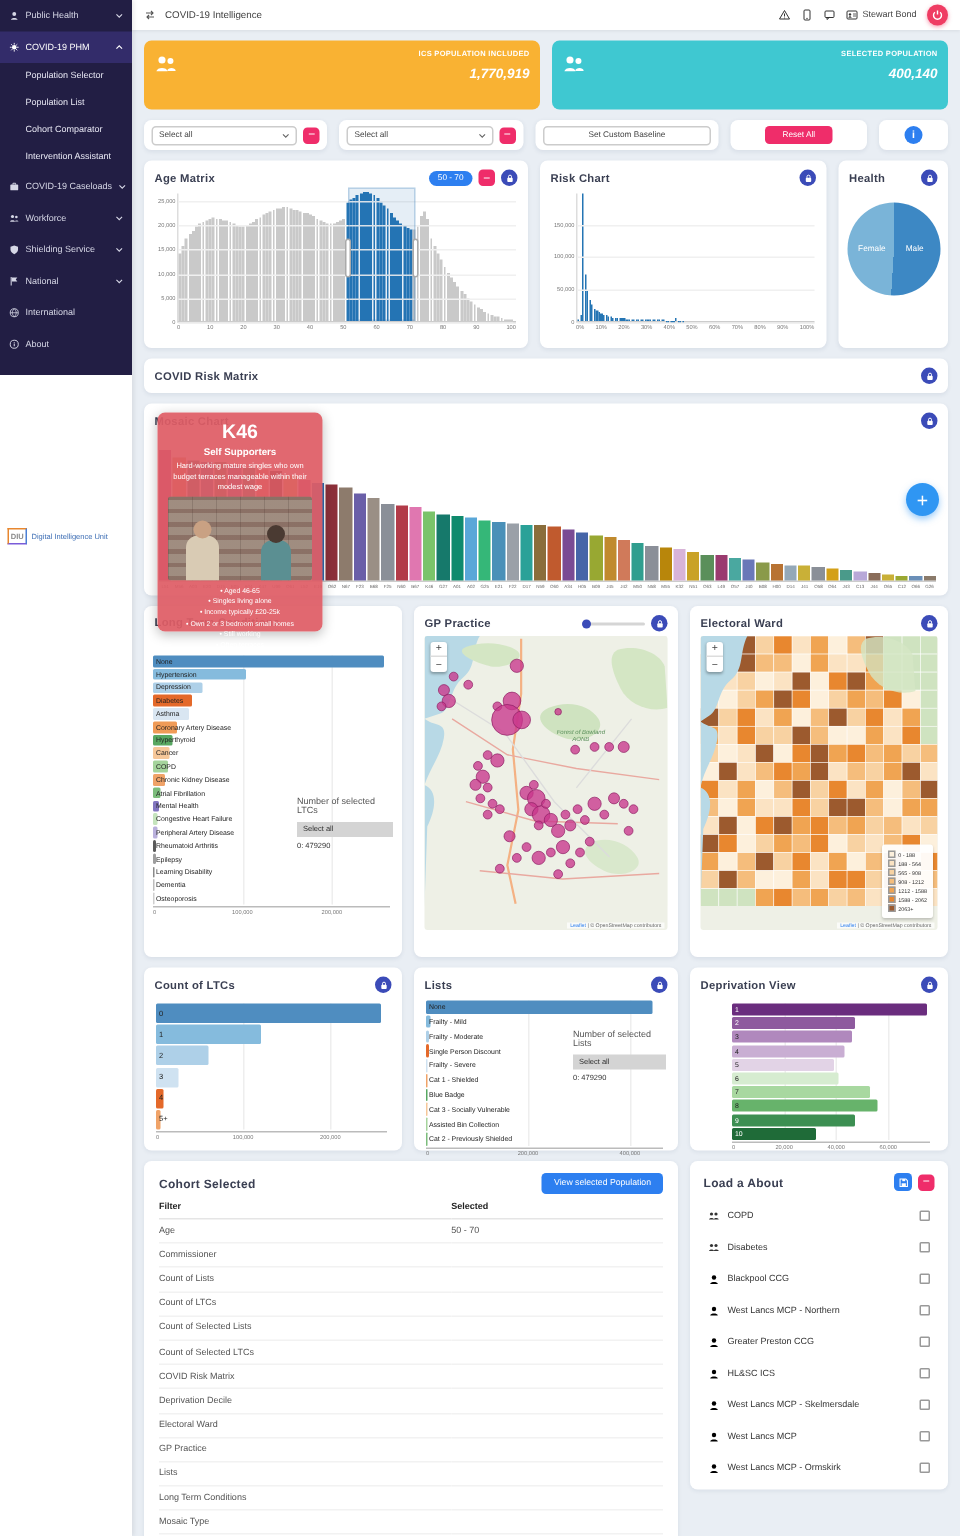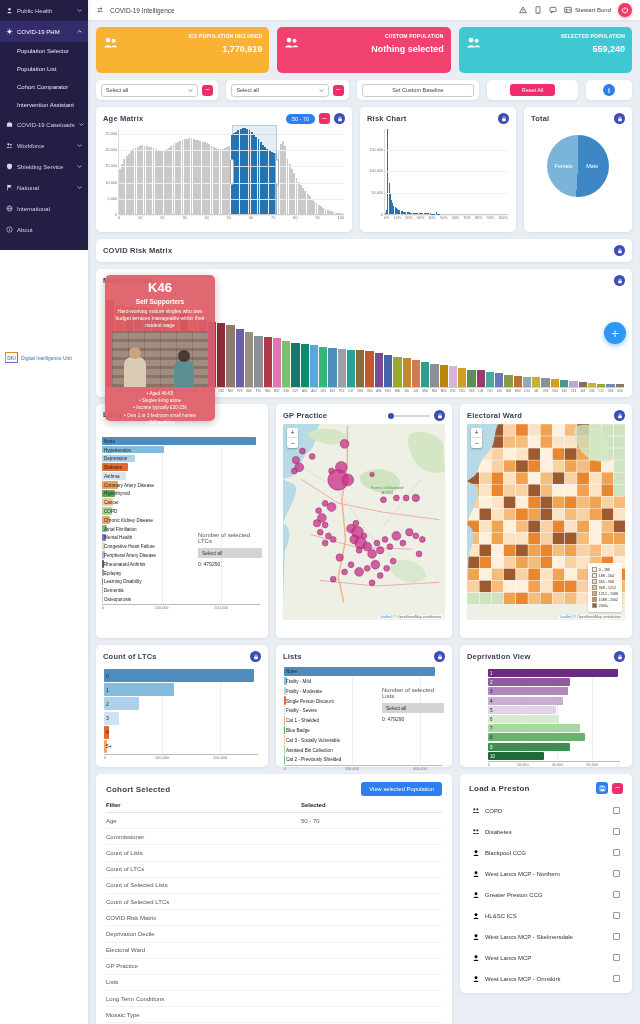--- a/index.html
+++ b/index.html
@@ -42,21 +42,21 @@
   .head-right { margin-left:auto; display:flex; align-items:center; gap:4px; }
   .lockbtn { width:11px; height:11px; border-radius:50%; background:#3b4bb8; display:flex; align-items:center; justify-content:center; cursor:pointer; }
   .lockbtn svg { width:6px; height:6px; }
   .minusbtn { width:11px; height:11px; border-radius:3px; background:#ef2d6a; color:#fff; display:flex; align-items:center; justify-content:center; font-size:8px; line-height:1; cursor:pointer; }
 
   
   .stat { flex:1; border-radius:5px; color:#fff; padding:6px 7px; display:flex; gap:5px; height:46px; }
   .stat svg { width:15px; height:15px; margin-top:2px; flex:none; }
   .stat .txt { flex:1; text-align:right; }
   .stat .t { font-size:5px; font-weight:bold; letter-spacing:.2px; line-height:1.5; }
-  .stat .v { font-size:9px; font-weight:bold; margin-top:3px; }
+  .stat .v { font-size:9px; font-weight:bold; margin-top:3px;font-style:italic; }
   .ctrl { flex:1; height:20px; display:flex; align-items:center; padding:0 5px; gap:4px; }
   .selbox { flex:1; border:1px solid #ccc; border-radius:3px; height:13px; display:flex; align-items:center; padding:0 4px; font-size:5.5px; color:#444; cursor:pointer; }
   .selbox .ch { margin-left:auto; width:5px; height:5px; }
   .btn-outline { flex:1; border:1px solid #ccc; border-radius:3px; height:13px; display:flex; align-items:center; justify-content:center; font-size:5.5px; color:#444; cursor:pointer; background:#fff; }
   .btn-pink { background:#ef2d6a; color:#fff; border:none; border-radius:3px; height:12px; padding:0 12px; font-size:5.5px; display:flex; align-items:center; justify-content:center; margin:0 auto; cursor:pointer; }
   .infobtn { width:12px; height:12px; border-radius:50%; background:#2d7ff0; color:#fff; font-size:7px; font-weight:bold; display:flex; align-items:center; justify-content:center; margin:0 auto; cursor:pointer; }
 
   
   .badge-range { background:#2d7ff0; color:#fff; font-size:5.5px; border-radius:7px; padding:2px 6px; cursor:pointer; }
   .vchart { position:relative; margin:2px 8px 2px 4px; }
@@ -269,42 +269,30 @@
             <circle cx="4" cy="4" r="1.9" fill="#fff"></circle>
             <circle cx="8.5" cy="4.5" r="1.6" fill="#fff"></circle>
             <path d="M1 10c.4-2.4 5.6-2.4 6 0z" fill="#fff"></path>
             <path d="M6.8 9.8c.3-2 4.2-2 4.5 0z" fill="#fff"></path>
           </svg>
           <div class="txt">
             <div class="t">ICS POPULATION INCLUDED</div>
             <div class="v">1,770,919</div>
           </div>
         </div>
-        <div class="stat" style="background: rgb(240, 65, 111);">
-          <svg viewBox="0 0 12 12">
-            <circle cx="4" cy="4" r="1.9" fill="#fff"></circle>
-            <circle cx="8.5" cy="4.5" r="1.6" fill="#fff"></circle>
-            <path d="M1 10c.4-2.4 5.6-2.4 6 0z" fill="#fff"></path>
-            <path d="M6.8 9.8c.3-2 4.2-2 4.5 0z" fill="#fff"></path>
-          </svg>
-          <div class="txt">
-            <div class="t">CUSTOM POPULATION</div>
-            <div class="v">Nothing selected</div>
-          </div>
-        </div>
         <div class="stat" style="background: rgb(63, 200, 209);">
           <svg viewBox="0 0 12 12">
             <circle cx="4" cy="4" r="1.9" fill="#fff"></circle>
             <circle cx="8.5" cy="4.5" r="1.6" fill="#fff"></circle>
             <path d="M1 10c.4-2.4 5.6-2.4 6 0z" fill="#fff"></path>
             <path d="M6.8 9.8c.3-2 4.2-2 4.5 0z" fill="#fff"></path>
           </svg>
           <div class="txt">
             <div class="t">SELECTED POPULATION</div>
-            <div class="v">559,240</div>
+            <div class="v">400,140</div>
           </div>
         </div>
       </div>
 
     <div class="row">
       <div class="card ctrl">
         <div class="selbox">
           <span>Select all</span>
           <svg class="ch" viewBox="0 0 8 8">
               <path d="M1 2.5l3 3 3-3" fill="none" stroke="#666" stroke-width="1.2"></path>
@@ -474,21 +462,21 @@
               <span>40</span>
               <span>50</span>
               <span>60</span>
               <span>70</span>
               <span>80</span>
               <span>90</span>
               <span>100</span>
             </div>
           </div>
       </div>
-      <div class="card" style="width:156px">
+      <div class="card" style="width:191px">
         <div class="card-head">
           <span class="card-title">Risk Chart</span>
           <div class="head-right">
             <div class="lockbtn">
                 <svg viewBox="0 0 10 10">
                   <rect x="2" y="4.3" width="6" height="4.5" rx="1" fill="#fff"></rect>
                   <path d="M3.3 4.3V3a1.7 1.7 0 0 1 3.4 0v1.3" fill="none" stroke="#fff" stroke-width="1.1"></path>
                 </svg>
               </div>
           </div>
@@ -616,21 +604,21 @@
               <span>60%</span>
               <span>70%</span>
               <span>80%</span>
               <span>90%</span>
               <span>100%</span>
             </div>
           </div>
       </div>
       <div class="card" style="flex:1">
         <div class="card-head">
-          <span class="card-title">Total</span>
+          <span class="card-title">Health</span>
           <div class="head-right">
             <div class="lockbtn">
                 <svg viewBox="0 0 10 10">
                   <rect x="2" y="4.3" width="6" height="4.5" rx="1" fill="#fff"></rect>
                   <path d="M3.3 4.3V3a1.7 1.7 0 0 1 3.4 0v1.3" fill="none" stroke="#fff" stroke-width="1.1"></path>
                 </svg>
               </div>
           </div>
         </div>
         <div class="pie" id="gender-pie" style="background: conic-gradient(rgb(61, 136, 196) 0deg, rgb(61, 136, 196) 51%, rgb(122, 180, 216) 51%, rgb(122, 180, 216) 100%);">
@@ -1501,21 +1489,21 @@
                 <td>Neighbourhood</td>
                 <td></td>
               </tr>
             </tbody>
         </table>
       </div>
 
       <div style="flex:1">
         <div class="card" style="padding:8px 9px 4px">
           <div style="display:flex; align-items:center; margin-bottom:6px;">
-            <span class="card-title" style="font-size:8px">Load a Preston</span>
+            <span class="card-title" style="font-size:8px">Load a About</span>
             <div class="head-right">
               <div class="savebtn">
                   <svg viewBox="0 0 10 10">
                     <path d="M1.5 1.5h5.5L8.5 3v5.5h-7z" fill="none" stroke="#fff" stroke-width="1"></path>
                     <rect x="3" y="5.5" width="4" height="3" fill="#fff"></rect>
                     <rect x="3.6" y="1.5" width="2.8" height="2" fill="#fff"></rect>
                   </svg>
                 </div>
               <div class="minusbtn">−</div>
             </div>

